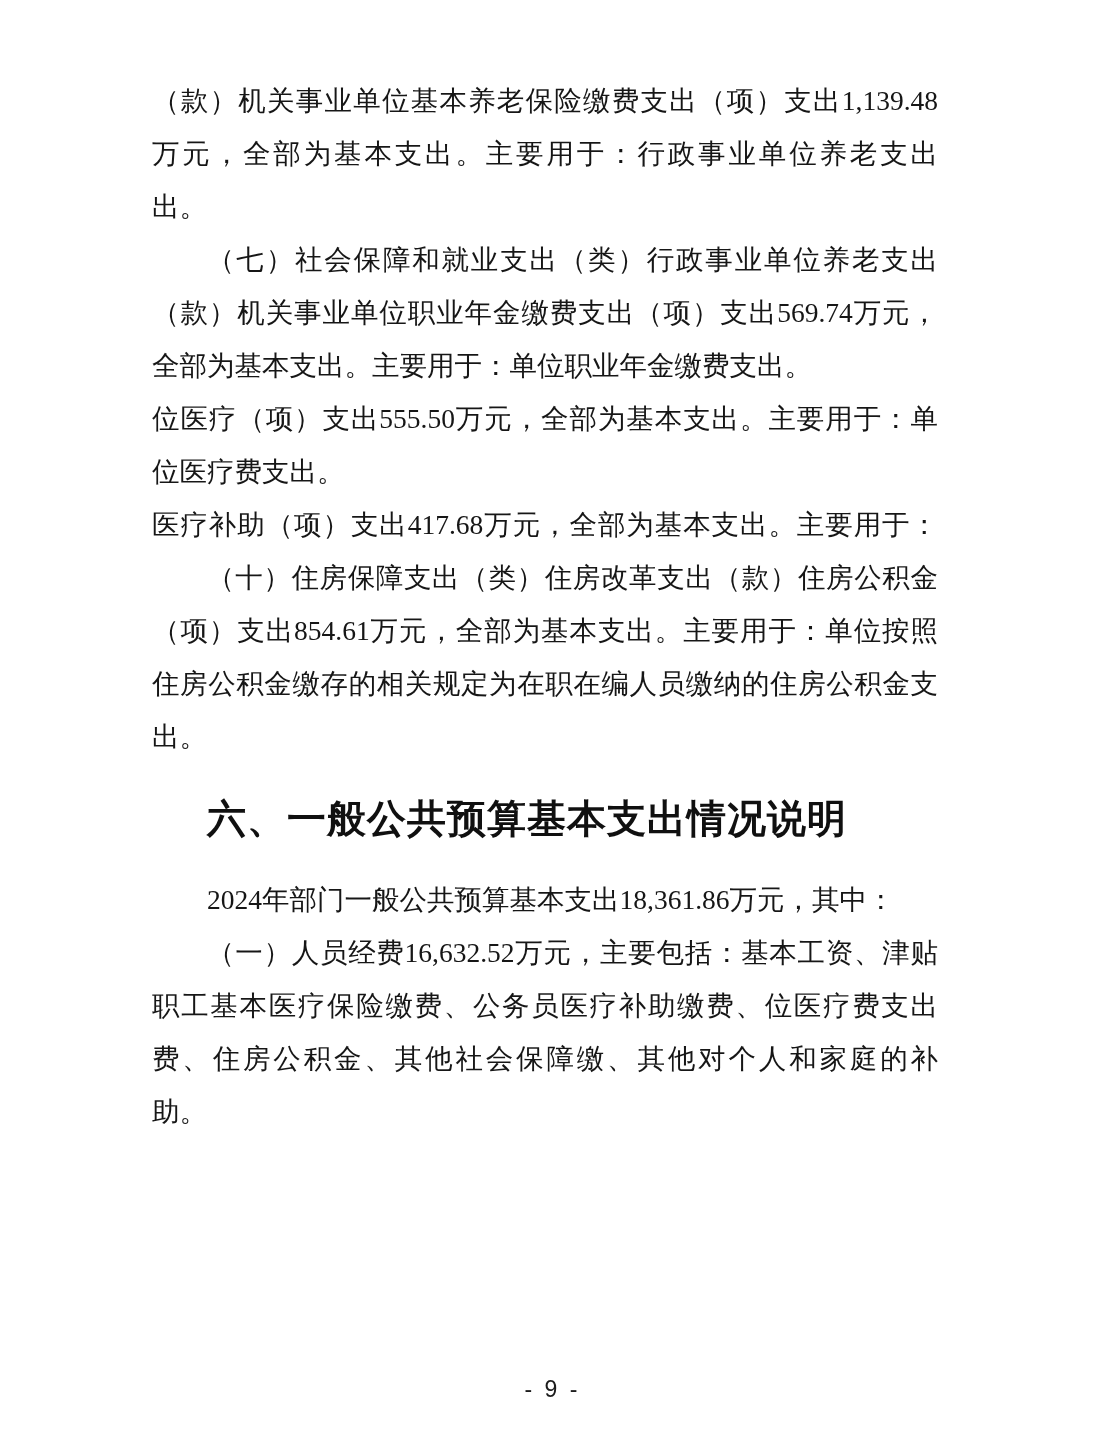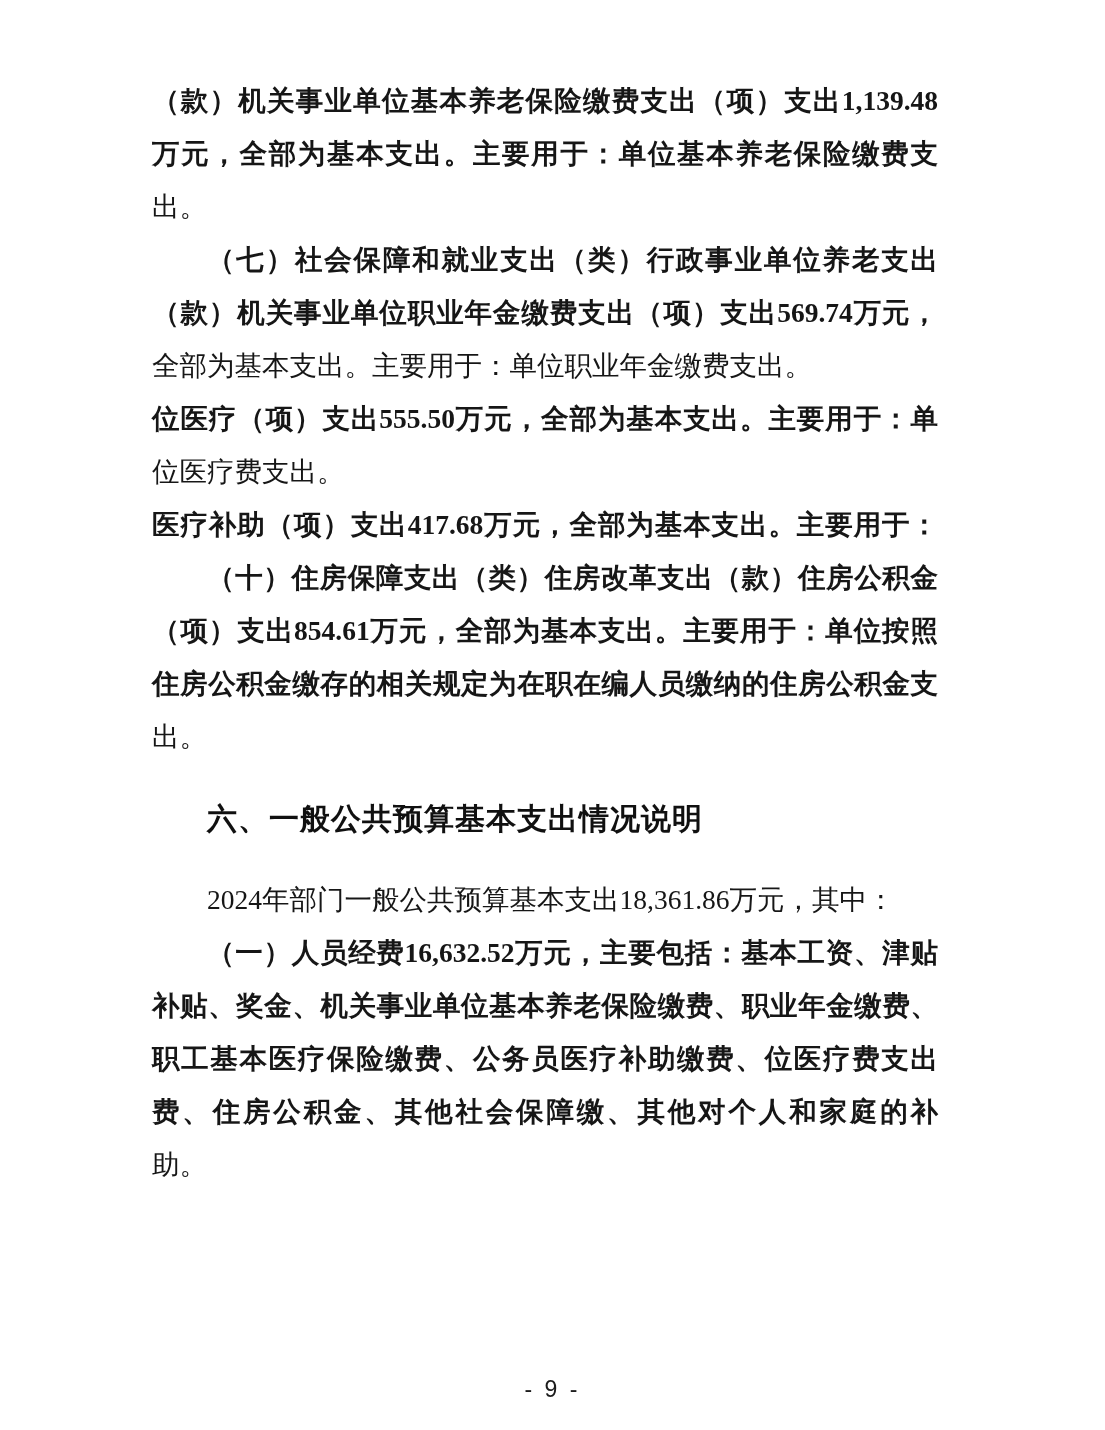--- a/index.html
+++ b/index.html
@@ -26,28 +26,27 @@
     font-size: 27.5px;
     line-height: 53px;
     height: 53px;
     text-align: left;
     color: #161616;
   }
   
   .line.j {
     text-align: justify;
     text-align-last: justify;
-    font-weight: bold;
   }
   
   .line.ind {
     padding-left: 55px;
   }
   .heading {
-    font-size: 30px;
+    font-size: 39px;
     line-height: 53px;
     font-weight: bold;
     font-family: "Liberation Sans", sans-serif;
     color: #101010;
     padding-left: 55px;
     margin: 29px 0 28px 0;
     letter-spacing: 1px;
   }
   .footer {
     position: absolute;
@@ -62,21 +61,21 @@
   }
 </style>
 </head>
 <body>
 
 <div class="page">
   <div class="content">
 
     <div>
       <div class="line j">（款）机关事业单位基本养老保险缴费支出（项）支出1,139.48</div>
-      <div class="line j">万元，全部为基本支出。主要用于：单位基本养老保险缴费支</div>
+      <div class="line j">万元，全部为基本支出。主要用于：行政事业单位养老支出</div>
       <div class="line">出。</div>
     </div>
 
     <div>
       <div class="line j ind">（七）社会保障和就业支出（类）行政事业单位养老支出</div>
       <div class="line j">（款）机关事业单位职业年金缴费支出（项）支出569.74万元，</div>
       <div class="line">全部为基本支出。主要用于：单位职业年金缴费支出。</div>
     </div>
 
     <div>
@@ -96,21 +95,20 @@
     </div>
 
     <div class="heading">六、一般公共预算基本支出情况说明</div>
 
     <div>
       <div class="line ind">2024年部门一般公共预算基本支出18,361.86万元，其中：</div>
     </div>
 
     <div>
       <div class="line j ind">（一）人员经费16,632.52万元，主要包括：基本工资、津贴</div>
-      <div class="line j">补贴、奖金、机关事业单位基本养老保险缴费、职业年金缴费、</div>
       <div class="line j">职工基本医疗保险缴费、公务员医疗补助缴费、位医疗费支出</div>
       <div class="line j">费、住房公积金、其他社会保障缴、其他对个人和家庭的补</div>
       <div class="line">助。</div>
     </div>
 
   </div>
 
   <div class="footer">- 9 -</div>
 </div>
 

